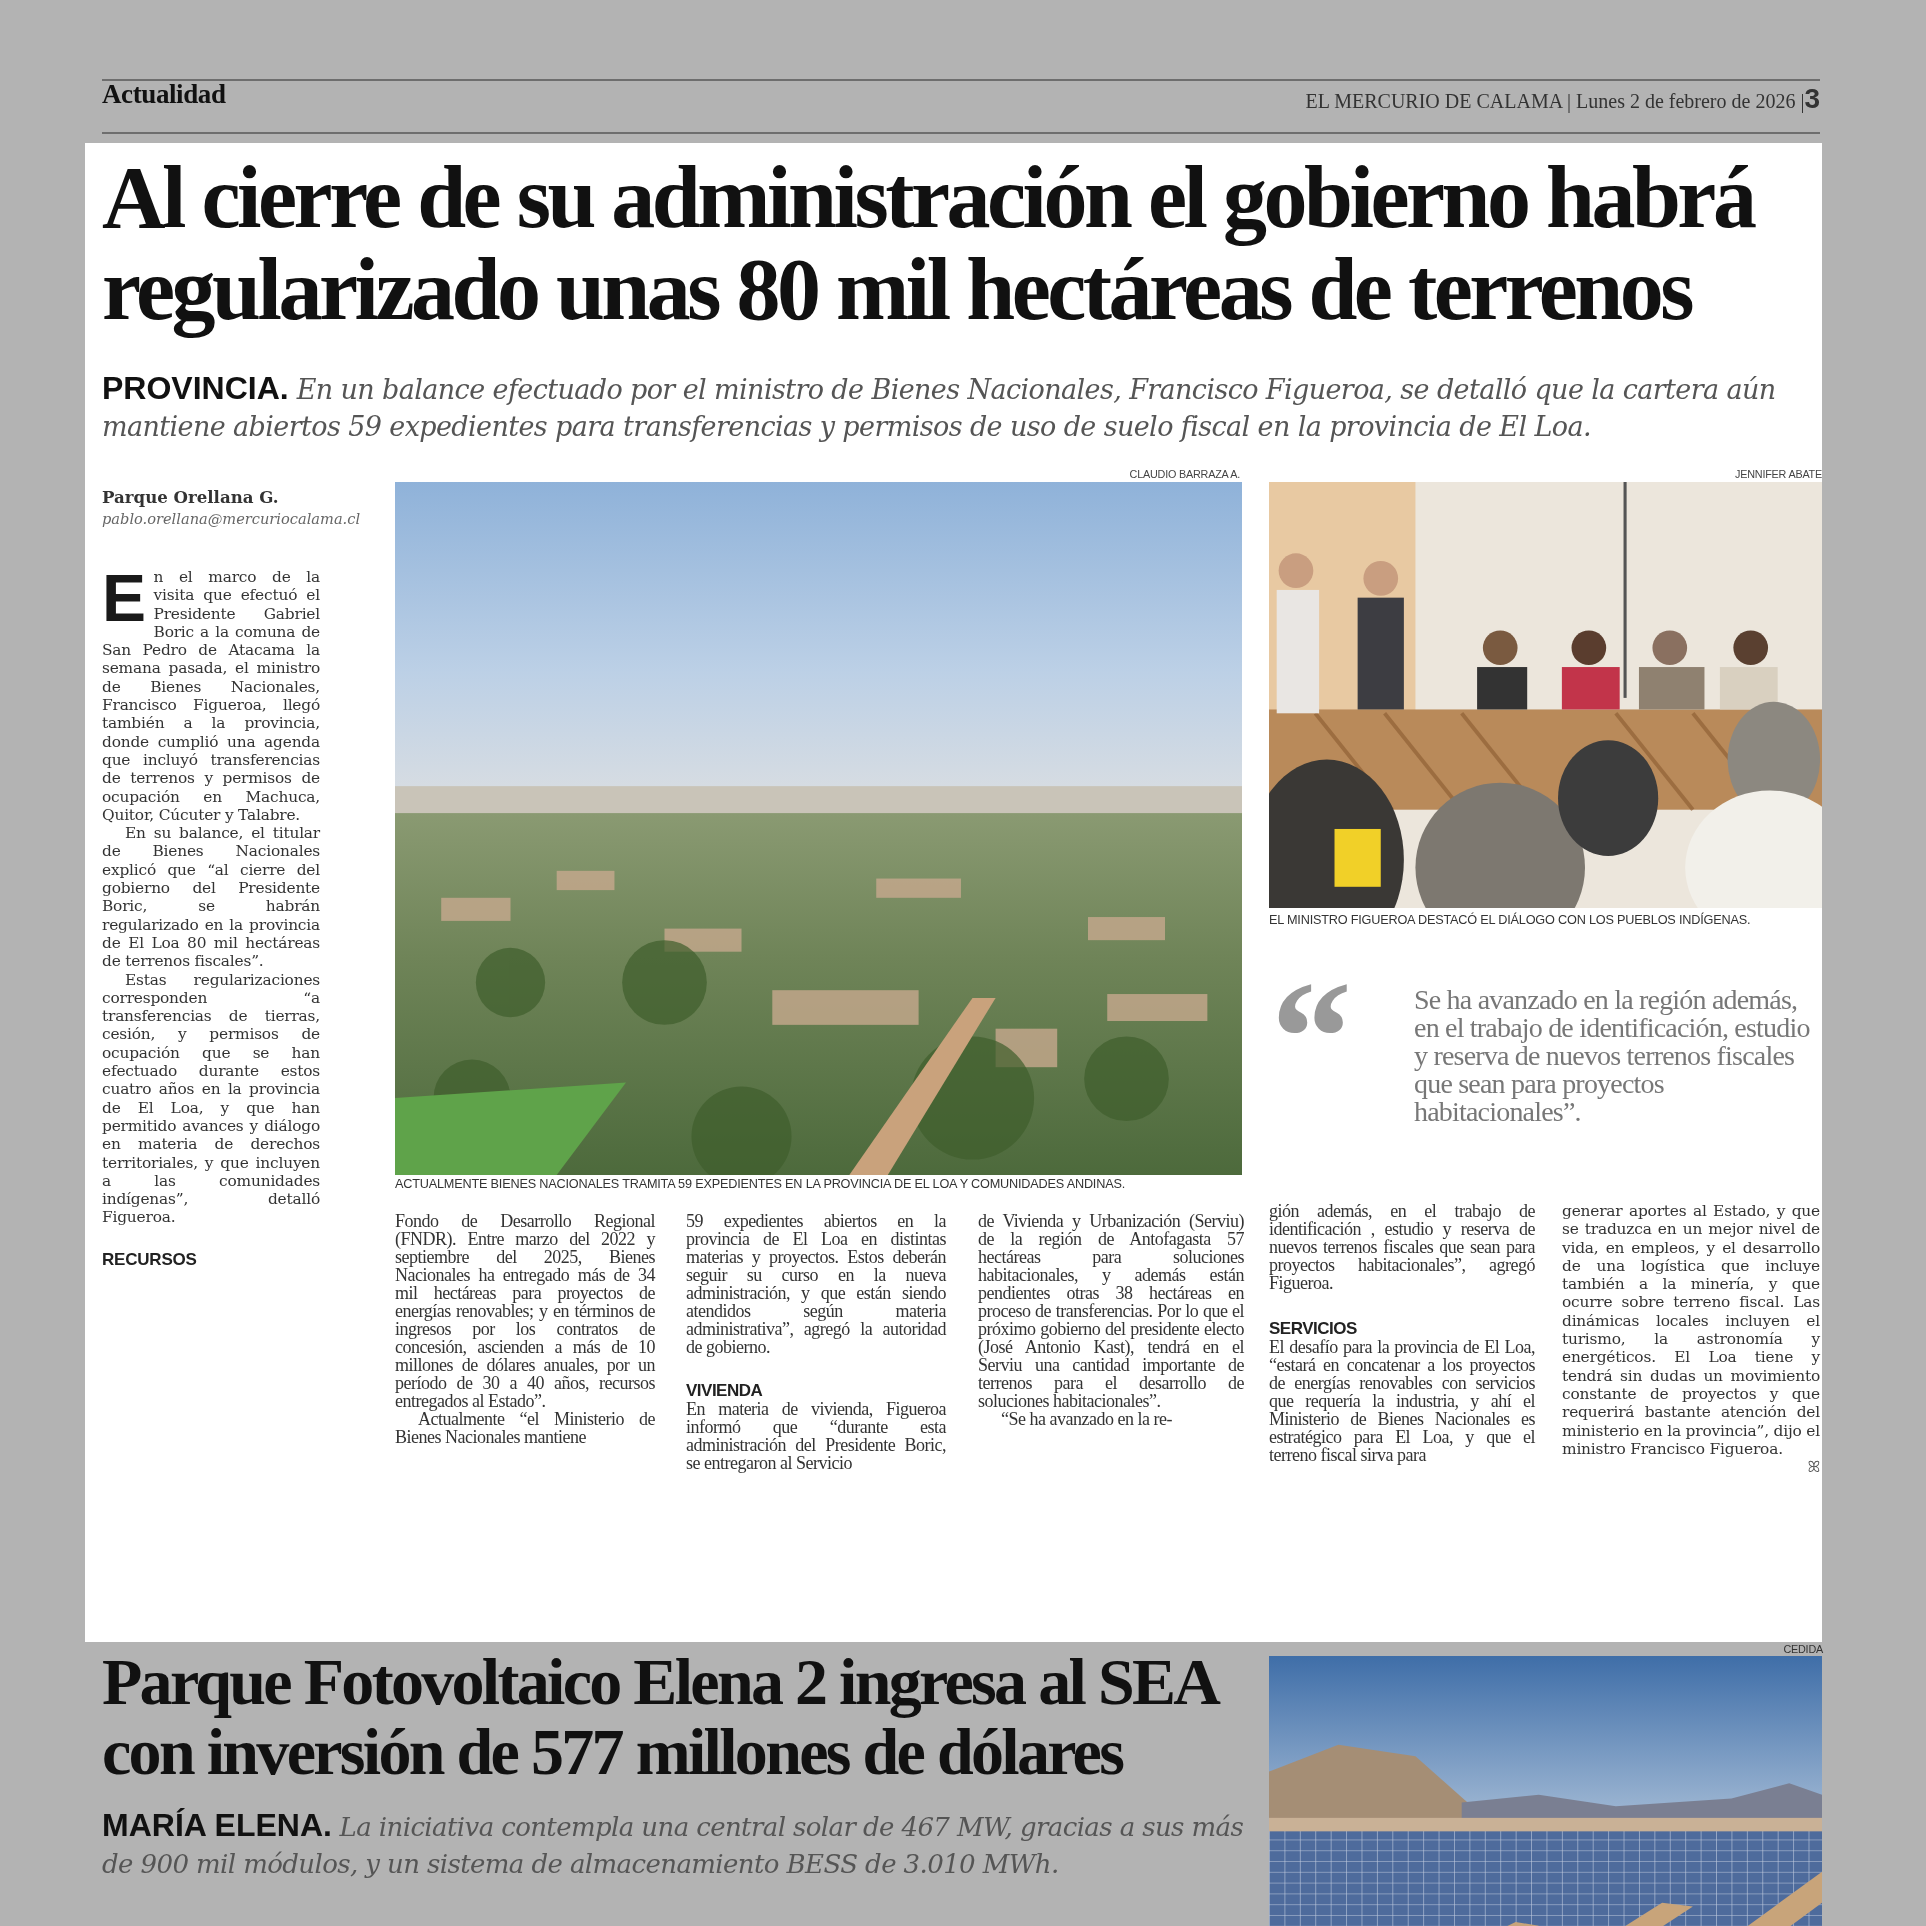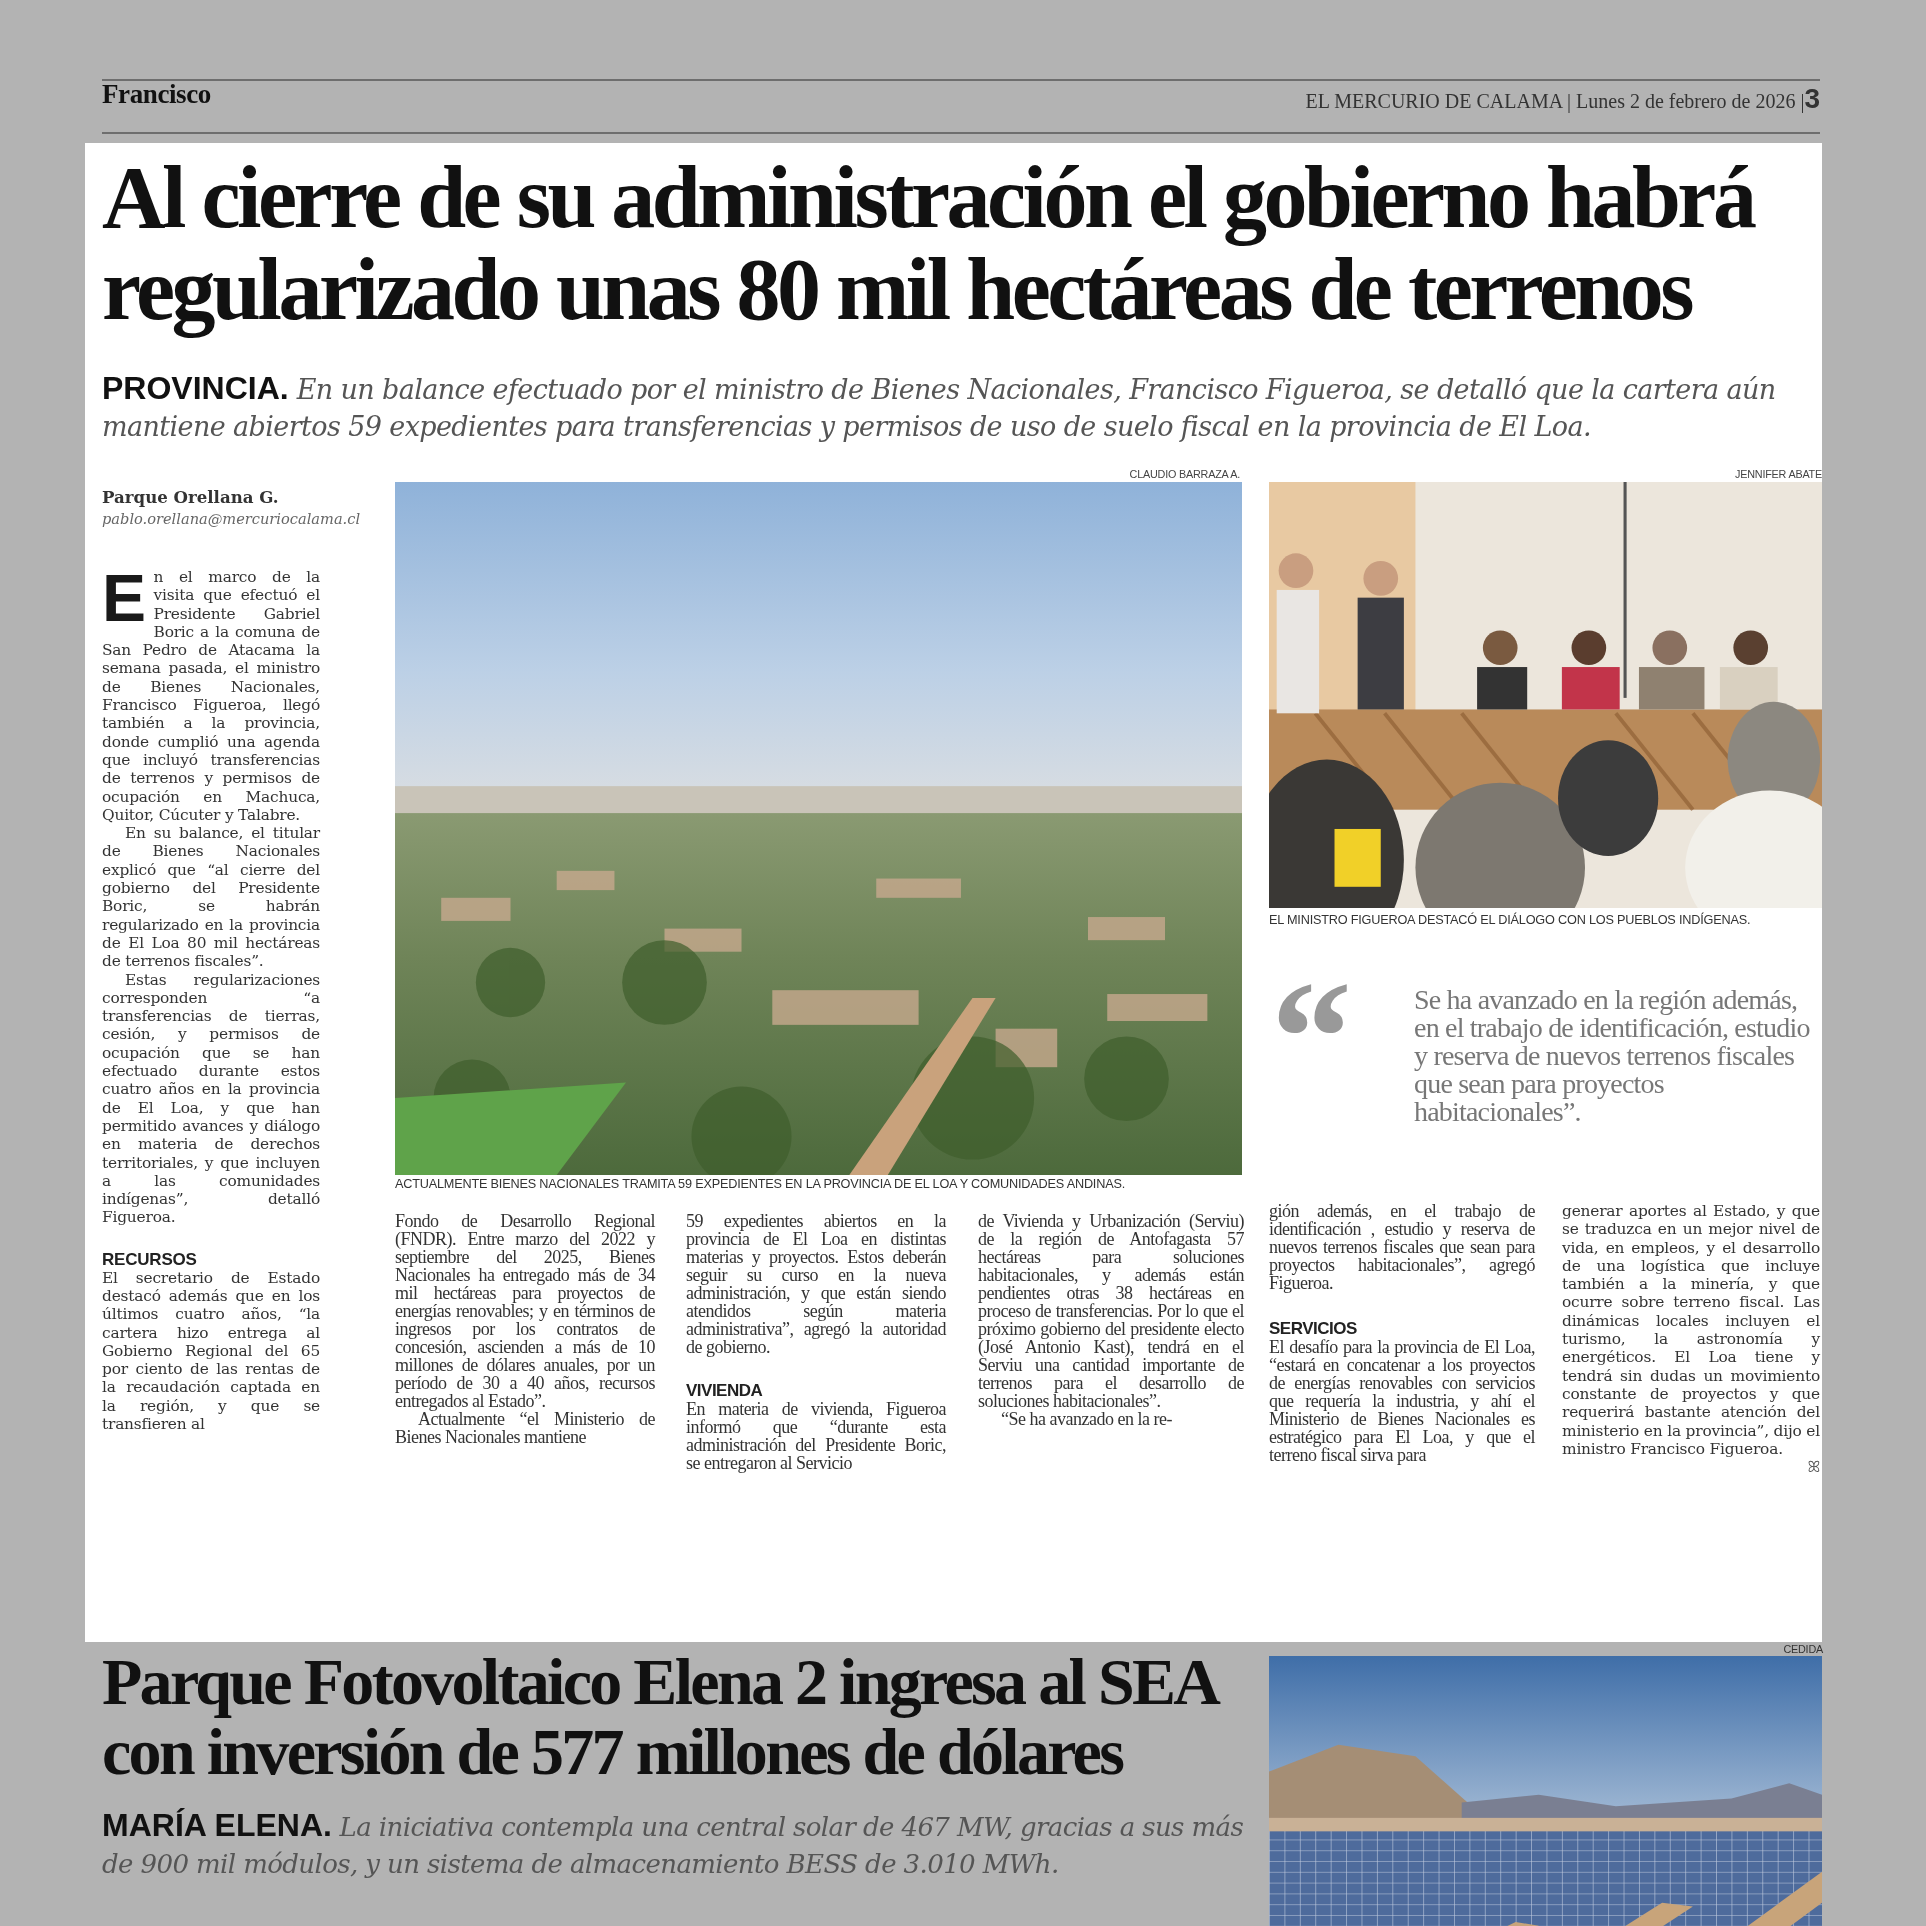--- a/index.html
+++ b/index.html
@@ -37,21 +37,21 @@
   .pullquote { left:1414px; top:986px; width:397px; font-family:"Liberation Serif", serif; font-size:28px; line-height:28px; color:#777; letter-spacing:-0.8px; }
   .endmark { font-family:"DejaVu Serif", serif; font-size:15.4px; color:#555; float:right; }
   
   .headline2 { left:102px; top:1647px; width:1156px; font-family:"Liberation Serif", serif; font-weight:bold; font-size:66px; line-height:70px; letter-spacing:-2.7px; color:#111; }
   .lead2 { left:102px; top:1807px; width:1156px; font-size:26px; line-height:37px; }
 </style>
 </head>
 <body>
 
 <div class="rule" style="top:79px;height:2.3px;"></div>
-<div class="abs section-label">Francisco</div>
+<div class="abs section-label">Actualidad</div>
 <div class="abs masthead">
   <span>EL MERCURIO DE CALAMA</span>
   <span>|</span>
   <span>Lunes 2 de febrero de 2026</span>
   <span>|</span><span class="page">3</span>
 </div>
 <div class="rule" style="top:132px;height:2.3px;"></div>
 
 <div class="abs panel"></div>
 
@@ -145,21 +145,20 @@
 
 <div class="abs pullquote-mark">“</div>
 <div class="abs pullquote">Se ha avanzado en la región además, en el trabajo de identificación, estudio y reserva de nuevos terrenos fiscales que sean para proyectos habitacionales”.</div>
 
 <div class="col wide" style="left:102px;top:568px;width:218px;">
   <span class="dropcap">E</span>
   <p class="noindent">n el marco de la visita que efectuó el Presidente Gabriel Boric a la comuna de San Pedro de Atacama la semana pasada, el ministro de Bienes Nacionales, Francisco Figueroa, llegó también a la provincia, donde cumplió una agenda que incluyó transferencias de terrenos y permisos de ocupación en Machuca, Quitor, Cúcuter y Talabre.</p>
   <p>En su balance, el titular de Bienes Nacionales explicó que “al cierre del gobierno del Presidente Boric, se habrán regularizado en la provincia de El Loa 80 mil hectáreas de terrenos fiscales”.</p>
   <p>Estas regularizaciones corresponden “a transferencias de tierras, cesión, y permisos de ocupación que se han efectuado durante estos cuatro años en la provincia de El Loa, y que han permitido avances y diálogo en materia de derechos territoriales, y que incluyen a las comunidades indígenas”, detalló Figueroa.</p>
   <h4>RECURSOS</h4>
-  <p class="noindent">El secretario de Estado destacó además que en los últimos cuatro años, “la cartera hizo entrega al Gobierno Regional del 65 por ciento de las rentas de la recaudación captada en la región, y que se transfieren al</p>
 </div>
 
 <div class="col narrow" style="left:395px;top:1212px;width:260px;">
   <p class="noindent">Fondo de Desarrollo Regional (FNDR). Entre marzo del 2022 y septiembre del 2025, Bienes Nacionales ha entregado más de 34 mil hectáreas para proyectos de energías renovables; y en términos de ingresos por los contratos de concesión, ascienden a más de 10 millones de dólares anuales, por un período de 30 a 40 años, recursos entregados al Estado”.</p>
   <p>Actualmente “el Ministerio de Bienes Nacionales mantiene</p>
 </div>
 
 <div class="col narrow" style="left:686px;top:1212px;width:260px;">
   <p class="noindent">59 expedientes abiertos en la provincia de El Loa en distintas materias y proyectos. Estos deberán seguir su curso en la nueva administración, y que están siendo atendidos según materia administrativa”, agregó la autoridad de gobierno.</p>
   <h4 style="margin-top:25px;">VIVIENDA</h4>

